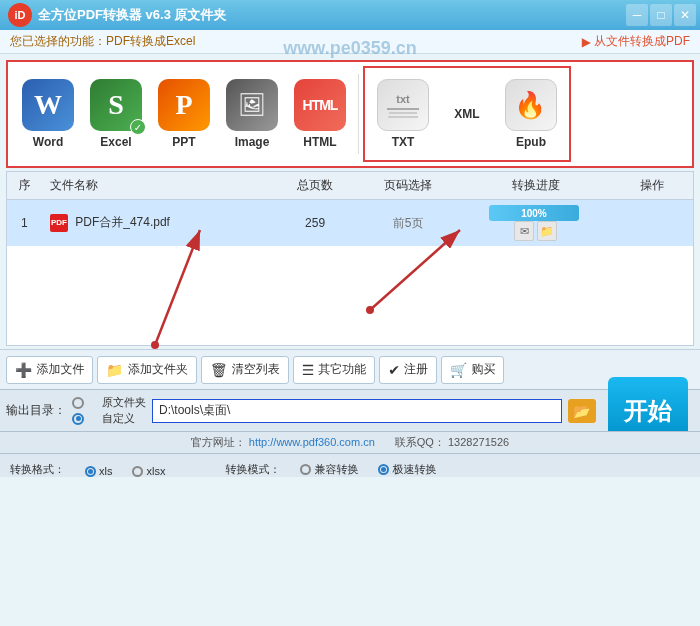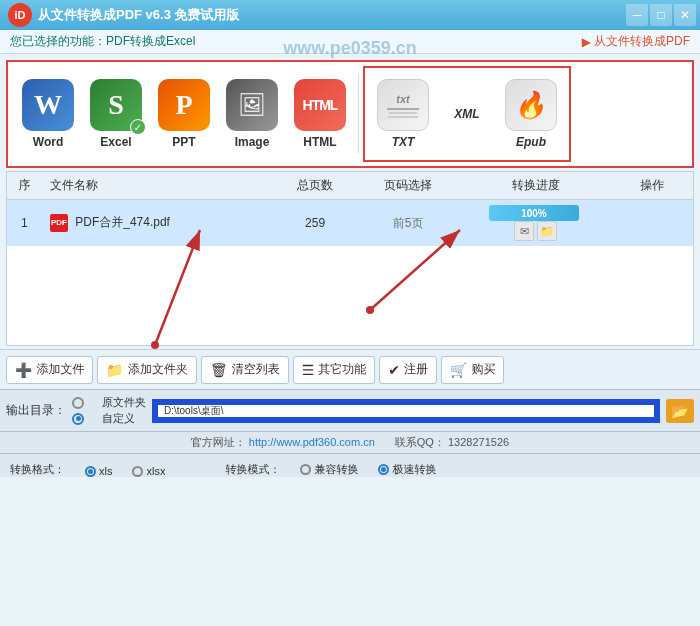--- a/index.html
+++ b/index.html
@@ -67,21 +67,21 @@
       background: #f0f8ff;
       height: 24px;
       display: flex;
       align-items: center;
       padding: 0 10px;
       border-bottom: 1px solid #c8dde8;
       font-size: 12px;
       color: #444;
     }
     .subtitle-bar .hint {
-      color: #0f766e;
+      color: #a16207;
     }
     .subtitle-bar .convert-link {
       margin-left: auto;
       color: #e05030;
       cursor: pointer;
       display: flex;
       align-items: center;
       gap: 3px;
     }
 
@@ -280,24 +280,24 @@
       content: '';
       width: 5px;
       height: 5px;
       background: #2a7cc7;
       border-radius: 50%;
     }
 
     .dir-input {
       flex: 1;
       height: 24px;
-      border: 6px solid #1d4ed8;
+      border: 1px solid #1d4ed8;
       background: white;
       padding: 2px 6px;
-      font-size: 10px;
+      font-size: 12px;
       color: #333;
       outline: none;
     }
     .dir-browse-btn {
       width: 28px;
       height: 24px;
       background: #e8a020;
       border: none;
       border-radius: 3px;
       cursor: pointer;
@@ -373,21 +373,21 @@
   </style>
 </head>
 <body>
 
 <div class="page-wrapper">
 
   <div class="title-bar">
     <div class="logo">
       <span>iD</span>
     </div>
-    <span class="title-text">从文件转换成PDF v6.3 免费试用版</span>
+    <span class="title-text">全方位PDF转换器 v6.3 原文件夹</span>
     <div class="win-controls">
       <button class="win-btn">─</button>
       <button class="win-btn">□</button>
       <button class="win-btn close">✕</button>
     </div>
   </div>
 
   <div class="subtitle-bar">
     <span class="hint">您已选择的功能：PDF转换成Excel</span>
     <span class="convert-link">
@@ -429,21 +429,21 @@
 
     <div class="tool-icon">
       <div class="icon-box icon-html">
         <span style="font-weight:900; font-size:14px; color:white; letter-spacing:-1px;">HTML</span>
       </div>
       <span class="icon-label">HTML</span>
     </div>
 
     <div class="divider-v"></div>
 
-    <div style="display:flex; border:2px solid #e04040; padding:4px; align-items:center; background:white; height:96px;font-style:italic;">
+    <div style="display:flex; border:2px solid #e04040; padding:4px; align-items:center; background:white; height:96px;">
 
       <div class="tool-icon">
         <div class="icon-box icon-txt" style="flex-direction:column; justify-content:center;">
           <span style="font-size:11px; color:#888; font-weight:bold;">txt</span>
           <div style="width:32px; height:2px; background:#aaa; margin-top:3px;"></div>
           <div style="width:28px; height:2px; background:#ccc; margin-top:2px;"></div>
           <div style="width:30px; height:2px; background:#ccc; margin-top:2px;"></div>
         </div>
         <span class="icon-label">TXT</span>
       </div>
@@ -543,20 +543,23 @@
         <span style="font-size:11px;">自定义</span>
       </div>
     </div>
 
     <input class="dir-input" type="text" value="D:\tools\桌面\" style="">
 
     <button class="dir-browse-btn">
       <span>📂</span>
     </button>
 
+    <button class="start-btn">
+      <span>开始</span>
+    </button>
   </div>
 
   <div class="official-bar">
     <span>
       <span>官方网址：</span>
       <a href="#">http://www.pdf360.com.cn</a>
     </span>
     <span>
       <span>联系QQ：</span>
       <span>1328271526</span>

